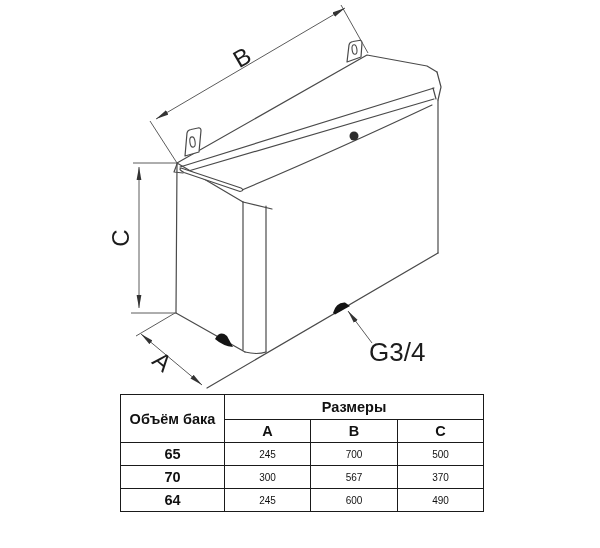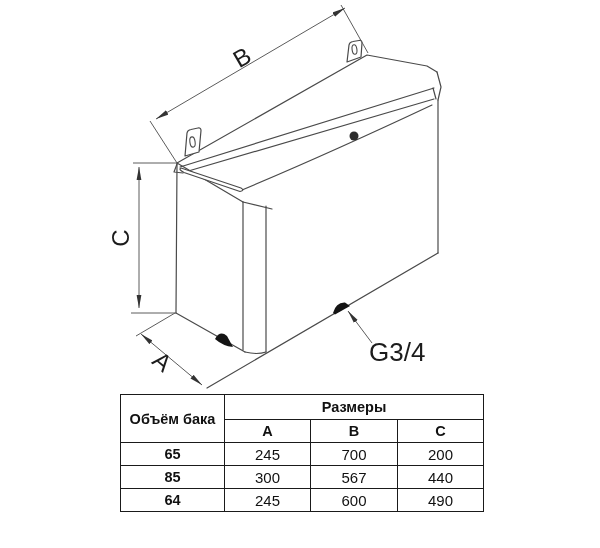--- a/index.html
+++ b/index.html
@@ -12,21 +12,21 @@
   .ext-line{fill:none;stroke:#5c5c5c;stroke-width:1;}
   .black-part{fill:#141414;stroke:none;}
   .dim-label{fill:#1c1c1c;font-family:"Liberation Sans",sans-serif;font-size:24px;}
   .fit-label{fill:#1c1c1c;font-family:"Liberation Sans",sans-serif;font-size:26px;}
   #spec-table{position:absolute;left:120px;top:394px;border-collapse:collapse;
               table-layout:fixed;}
   #spec-table td{border:1.5px solid #1a1a1a;text-align:center;vertical-align:middle;
                  padding:0;font-size:14px;color:#111;}
   #spec-table .hdr{font-weight:bold;font-size:14.5px;}
   #spec-table .vol{font-weight:bold;font-size:14.5px;}
-  #spec-table .val{font-weight:normal;font-size:15px;}
+  #spec-table .val{font-weight:normal;font-size:10px;}
   .c-vol{width:104px;} .c-a{width:86px;} .c-b{width:87px;} .c-c{width:86px;}
   .r-top{height:25px;} .r-sub{height:23px;} .r-data{height:23px;margin-left:24px;}
 </style>
 </head>
 <body>
 
 <div id="stage">
 
   <svg id="drawing" width="600" height="410" viewBox="0 0 600 410">
     <defs>
@@ -105,27 +105,27 @@
       </tr>
       <tr class="r-sub">
         <td class="hdr">A</td>
         <td class="hdr">B</td>
         <td class="hdr">C</td>
       </tr>
       <tr class="r-data">
         <td class="vol">65</td>
         <td class="val">245</td>
         <td class="val">700</td>
-        <td class="val">200</td>
+        <td class="val">500</td>
       </tr>
       <tr class="r-data">
-        <td class="vol">85</td>
+        <td class="vol">70</td>
         <td class="val">300</td>
         <td class="val">567</td>
-        <td class="val">440</td>
+        <td class="val">370</td>
       </tr>
       <tr class="r-data">
         <td class="vol">64</td>
         <td class="val">245</td>
         <td class="val">600</td>
         <td class="val">490</td>
       </tr>
     </tbody>
   </table>
 

